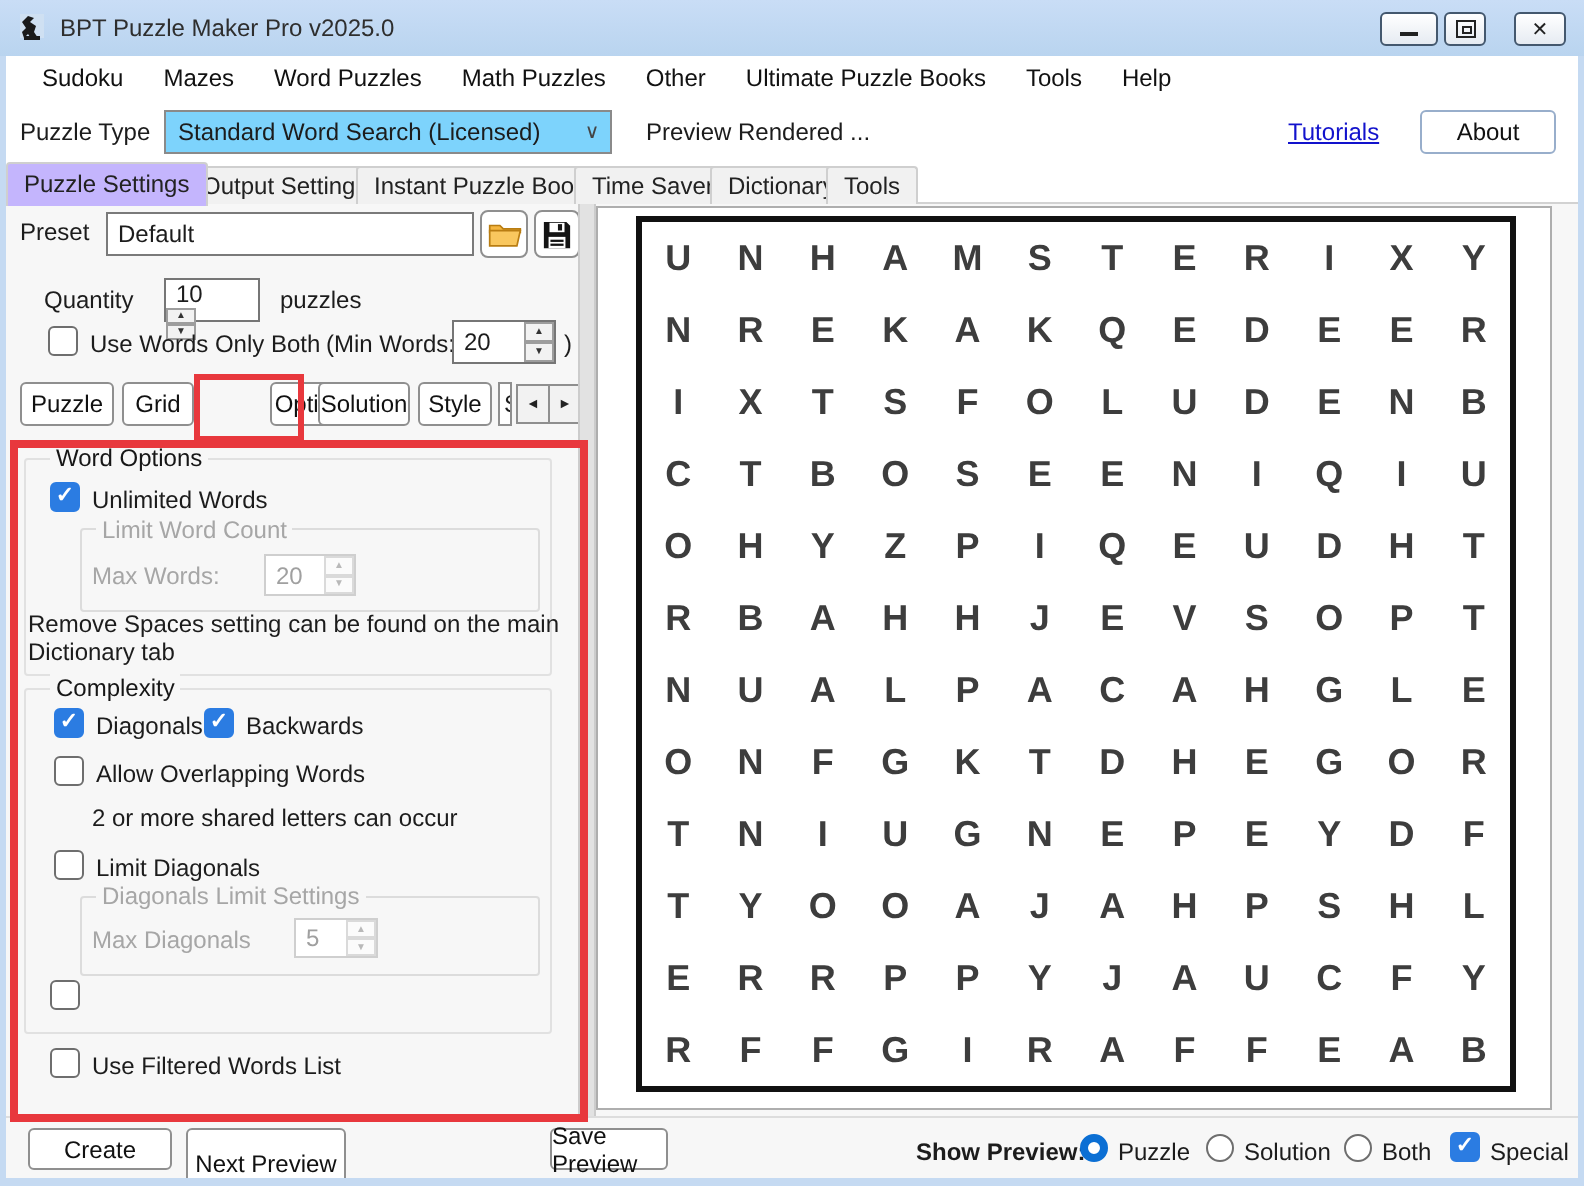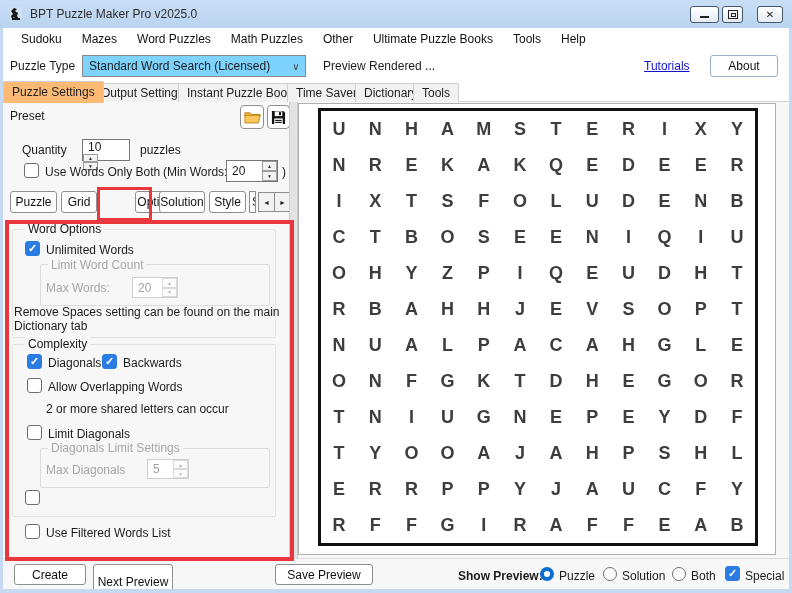--- a/index.html
+++ b/index.html
@@ -25,21 +25,21 @@
   .combo .arrow{width:18px;text-align:center;color:#444;font-size:10px;}
   .link{color:#1212cc;text-decoration:underline;cursor:pointer;}
   .btn{border:1px solid #8f8f8f;border-radius:3px;background:#ffffff;display:flex;align-items:center;justify-content:center;
        font-size:12px;color:#111;box-sizing:border-box;cursor:pointer;}
   .btn.about{border-color:#98aecb;}
 
   
   .tabstrip{left:3px;top:81px;width:786px;height:21px;background:#ffffff;border-bottom:1px solid #d2d2d2;box-sizing:border-box;}
   .tab{position:absolute;padding:0 8px;border:1px solid #cfcfcf;border-bottom:none;border-radius:2px 2px 0 0;
        background:#f1f1f1;height:19px;line-height:19px;top:2px;color:#222;cursor:pointer;white-space:nowrap;}
-  .tab.active{top:0;height:21px;line-height:21px;background:#fdba74;z-index:2;}
+  .tab.active{top:0;height:21px;line-height:21px;background:#c4b5fd;z-index:2;}
 
   
   .content-bg{left:3px;top:102px;width:786px;height:456px;background:#f7f7f7;}
 
   
   .textinput{border:1px solid #7a7a7a;background:#fff;box-sizing:border-box;display:flex;align-items:center;padding-left:5px;}
   .spin{display:flex;border:1px solid #767676;background:#fff;box-sizing:border-box;}
   .spin .v{flex:1;display:flex;align-items:center;padding-left:5px;font-size:12px;}
   .spin .btns{display:flex;flex-direction:column;width:15px;}
   .spin .btns .sb{flex:1;display:flex;align-items:center;justify-content:center;font-size:5px;color:#333;
@@ -134,20 +134,23 @@
     <span class="tab" style="left:89px;">Output Settings</span>
     <span class="tab" style="left:175px;">Instant Puzzle Books</span>
     <span class="tab" style="left:284px;">Time Saver</span>
     <span class="tab" style="left:352px;">Dictionary</span>
     <span class="tab" style="left:410px;">Tools</span>
   </div>
 
   <div class="abs content-bg"></div>
 
   <div class="abs" style="left:10px;top:109px;">Preset</div>
+  <div class="abs textinput" style="left:53px;top:106px;width:184px;height:22px;">
+    <span>Default</span>
+  </div>
   <div class="abs btn" style="left:240px;top:105px;width:24px;height:24px;border-radius:4px;">
     <svg width="17" height="14" viewBox="0 0 20 16">
       <path d="M1 3 h6 l2 2 h10 v2 h-18 z" fill="#f5b63f" stroke="#b97d12" stroke-width="1"></path>
       <path d="M1 6 h18 l-2 9 h-16 z" fill="#f9c75e" stroke="#b97d12" stroke-width="1"></path>
     </svg>
   </div>
   <div class="abs btn" style="left:267px;top:105px;width:23px;height:24px;border-radius:4px;">
     <svg width="15" height="15" viewBox="0 0 16 16">
       <path d="M1 1 h12 l2 2 v12 h-14 z" fill="#141414"></path>
       <rect x="4" y="1.5" width="8" height="5" fill="#ffffff"></rect>
@@ -397,21 +400,21 @@
       <div class="cell">F</div>
       <div class="cell">F</div>
       <div class="cell">E</div>
       <div class="cell">A</div>
       <div class="cell">B</div>
     </div>
 
   <div class="abs bottombar"></div>
   <div class="abs btn" style="left:14px;top:564px;width:72px;height:21px;">Create</div>
   <div class="abs btn" style="left:93px;top:564px;width:80px;height:36px;">Next Preview</div>
-  <div class="abs btn" style="left:275px;top:564px;width:98px;height:21px;">Save Preview</div>
+  <div class="abs btn" style="left:275px;top:564px;width:59px;height:21px;">Save Preview</div>
 
   <div class="abs" style="left:458px;top:569px;font-weight:600;">Show Preview:</div>
   <div class="abs rb sel" style="left:540px;top:567px;"></div>
   <div class="abs" style="left:559px;top:569px;">Puzzle</div>
   <div class="abs rb" style="left:603px;top:567px;"></div>
   <div class="abs" style="left:622px;top:569px;">Solution</div>
   <div class="abs rb" style="left:672px;top:567px;"></div>
   <div class="abs" style="left:691px;top:569px;">Both</div>
   <div class="abs cb checked" style="left:725px;top:566px;">
     <span class="mark">✓</span>

